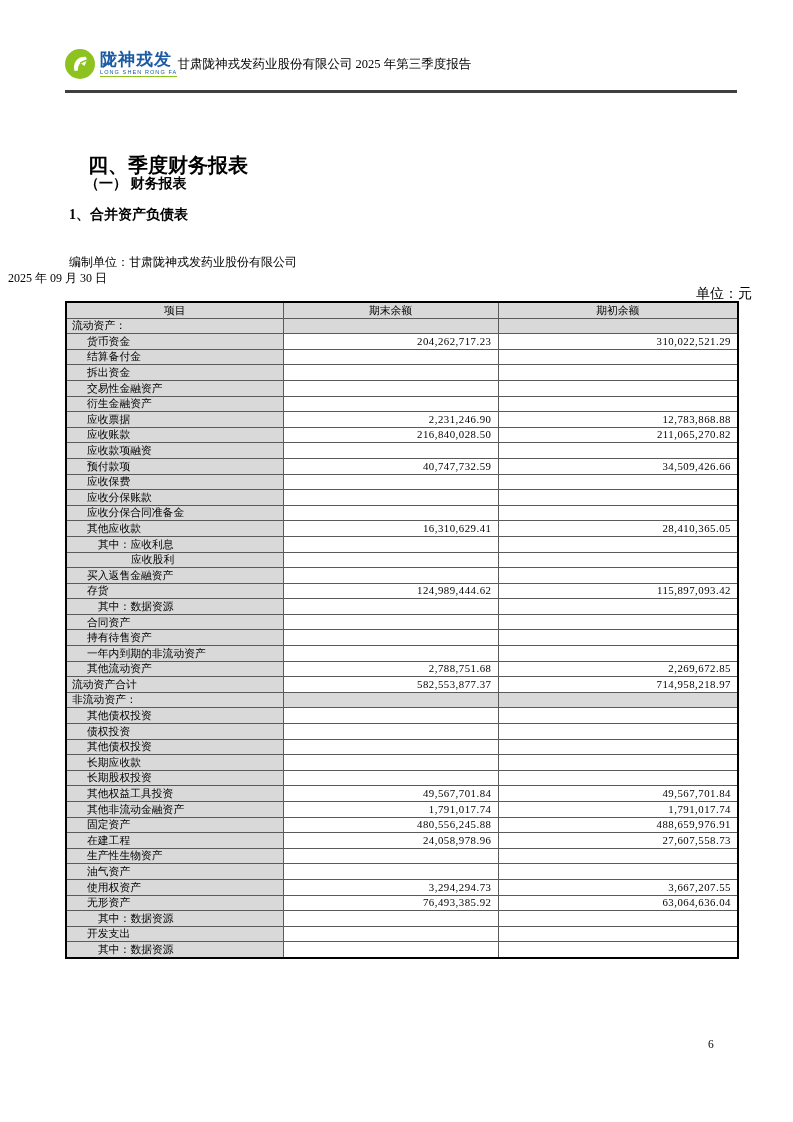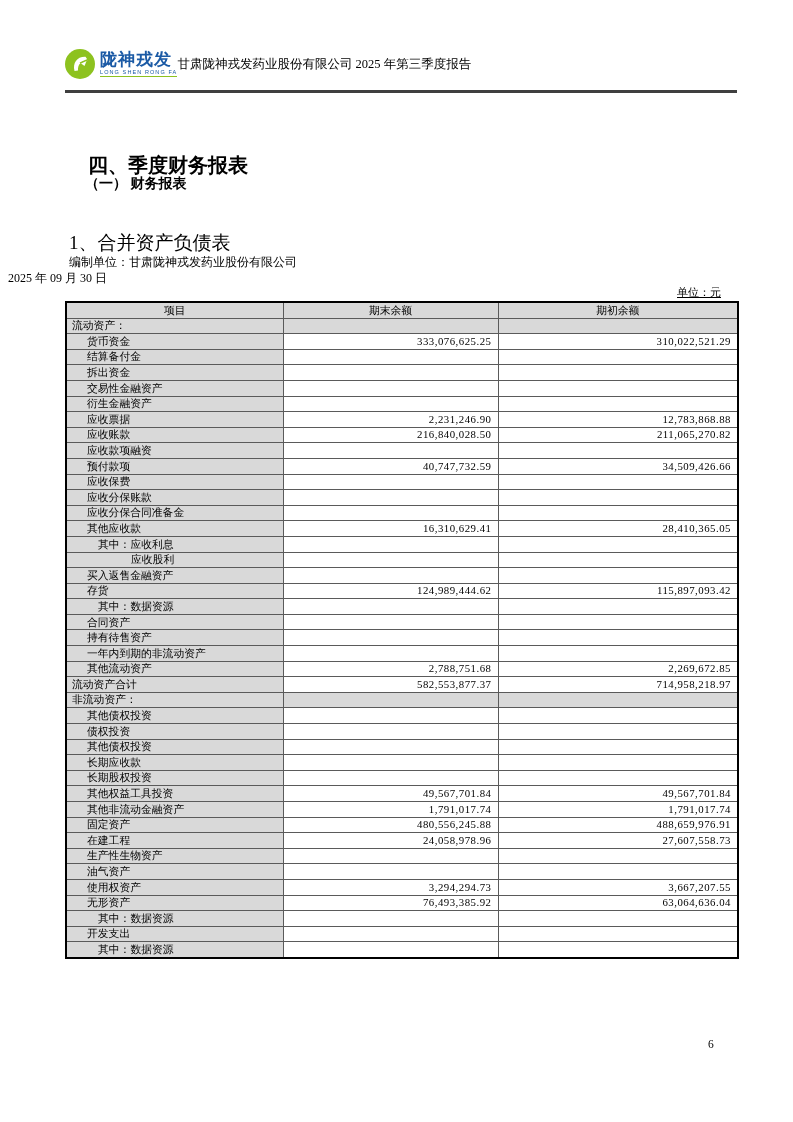--- a/index.html
+++ b/index.html
@@ -30,24 +30,24 @@
     font-family:"Liberation Sans","DejaVu Sans",sans-serif;
     font-size:5.5px; letter-spacing:1.1px; color:#1b5aa5;
     margin-top:2px; border-bottom:1.5px solid #8dc21f; padding-bottom:1px;
     width:fit-content;
   }
   .report-title { font-size:12.5px; white-space:nowrap; }
 
   
   .h1 { position:absolute; left:88px; top:152px; font-size:20px; font-weight:bold; }
   .h2 { position:absolute; left:85px; top:175px; font-size:14px;  font-weight:bold; }
-  .h3 { position:absolute; left:69px; top:230px; font-size:19px; font-weight:normal; }
+  .h3 { position:absolute; left:69px; top:206px; font-size:14px; font-weight:bold; }
   .prepared { position:absolute; left:69px; top:254px; font-size:12px; }
   .date { position:absolute; left:8px; top:270px; width:100%; text-align:left; font-size:12px; }
-  .unit { position:absolute; right:72px; top:285px; font-size:11px;text-decoration:underline; }
+  .unit { position:absolute; right:41px; top:285px; font-size:14px; }
 
   
   .fin-table {
     position:absolute; left:65px; top:301px; width:672px;
     border-collapse:collapse; table-layout:fixed;
     font-size:10.8px;
     border:2px solid #000000;
   }
   .fin-table th, .fin-table td {
     border:1px solid #5a5a5a;
@@ -113,21 +113,21 @@
       </tr>
     </thead>
     <tbody>
         <tr class="section">
           <td class="label ind0">流动资产：</td>
           <td class="num"></td>
           <td class="num"></td>
         </tr>
         <tr>
           <td class="label ind1">货币资金</td>
-          <td class="num">333,076,625.25</td>
+          <td class="num">204,262,717.23</td>
           <td class="num">310,022,521.29</td>
         </tr>
         <tr>
           <td class="label ind1">结算备付金</td>
           <td class="num"></td>
           <td class="num"></td>
         </tr>
         <tr>
           <td class="label ind1">拆出资金</td>
           <td class="num"></td>

